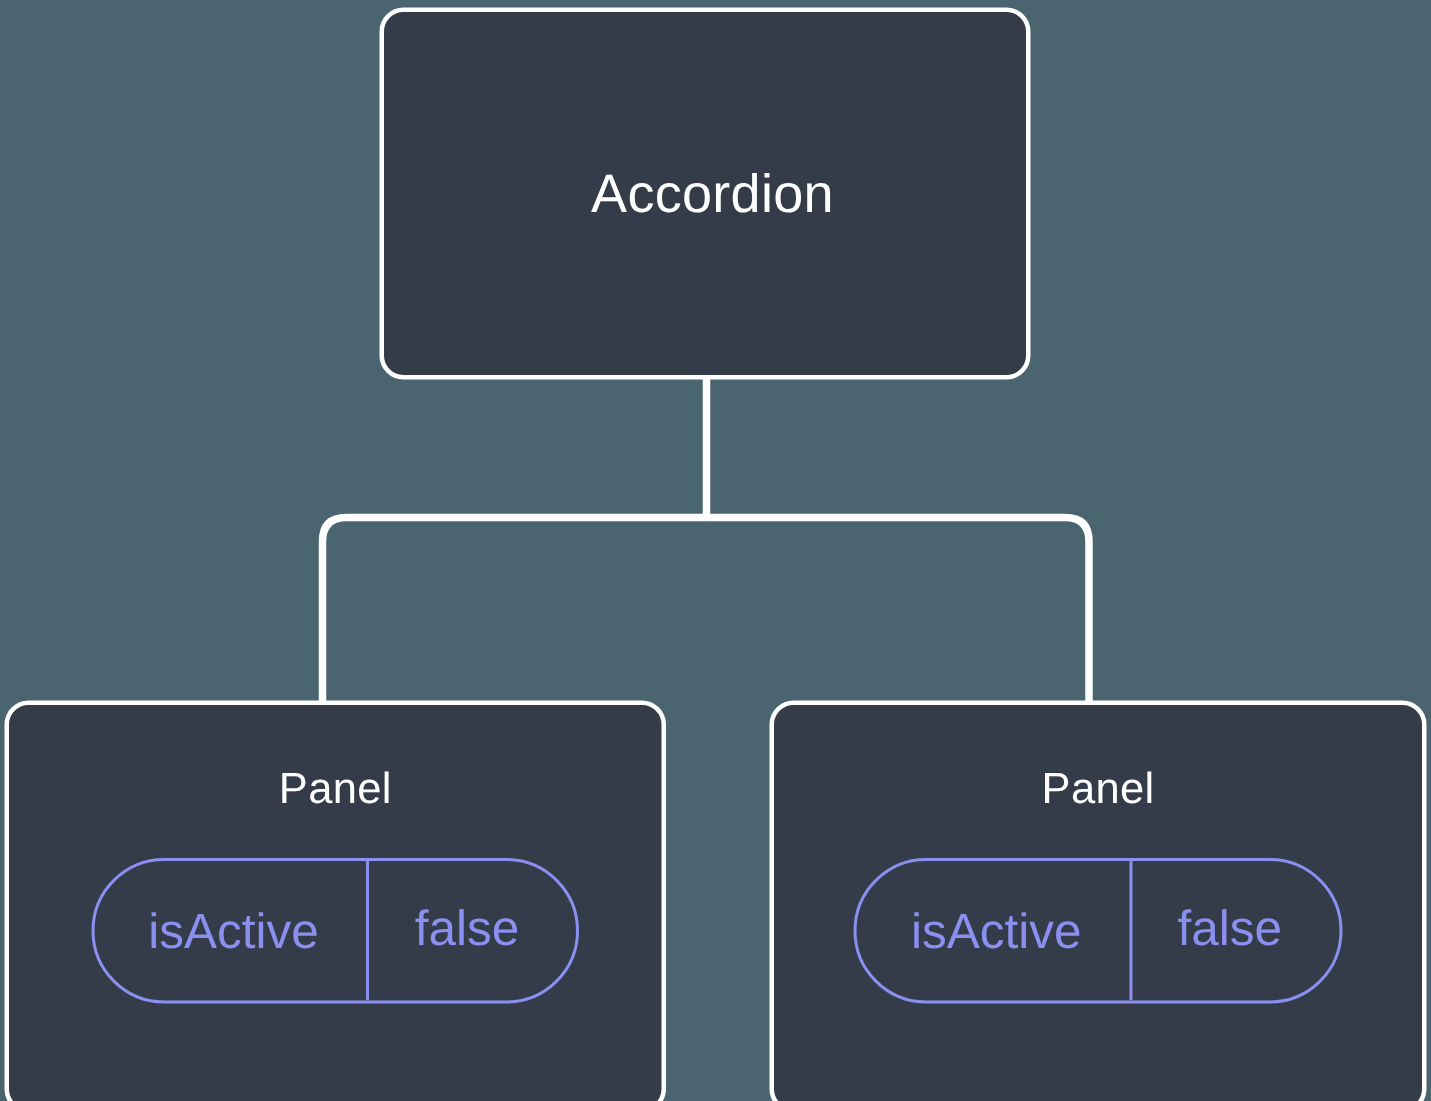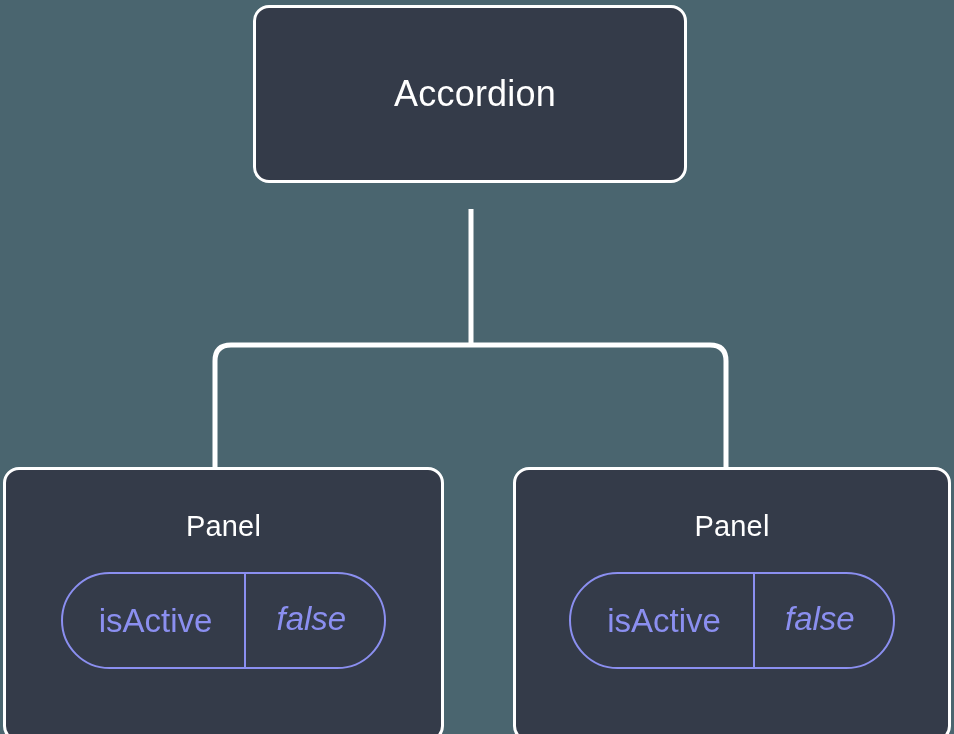--- a/index.html
+++ b/index.html
@@ -40,21 +40,21 @@
     border-radius: 16px;
     display: flex;
     flex-direction: column;
     align-items: center;
   }
 
   .node-root {
     left: 253px;
     top: 5px;
     width: 434px;
-    height: 178px;
+    height: 248px;
     justify-content: center;
     padding-left: 10px;
   }
 
   .node-child {
     top: 467px;
     height: 275px;
     justify-content: flex-start;
     padding-top: 42px;
   }
@@ -107,21 +107,20 @@
     box-sizing: border-box;
   }
 
   .prop-key {
     padding: 0 32px 0 36px;
     border-right: 2px solid #8b8ff0;
   }
 
   .prop-val {
     padding: 0 38px 4px 30px;
-    font-style: italic;
   }
 </style>
 </head>
 <body>
 
 <div id="stage">
 
   <svg id="connectors" viewBox="0 0 954 734" width="954" height="734" aria-hidden="true">
 
     <line x1="471" y1="209" x2="471" y2="347" stroke="#ffffff" stroke-width="5" stroke-linecap="butt"></line>

